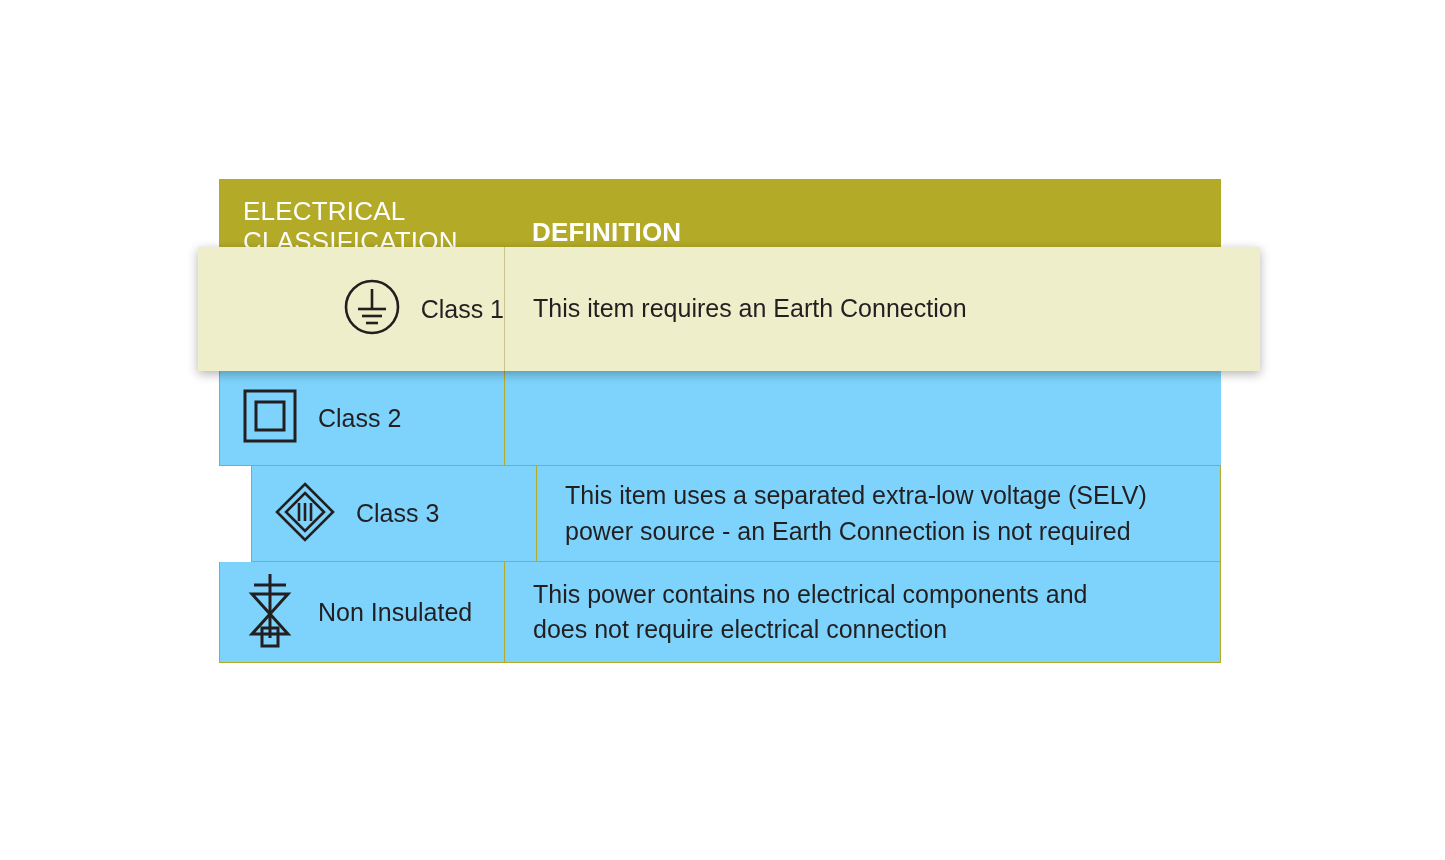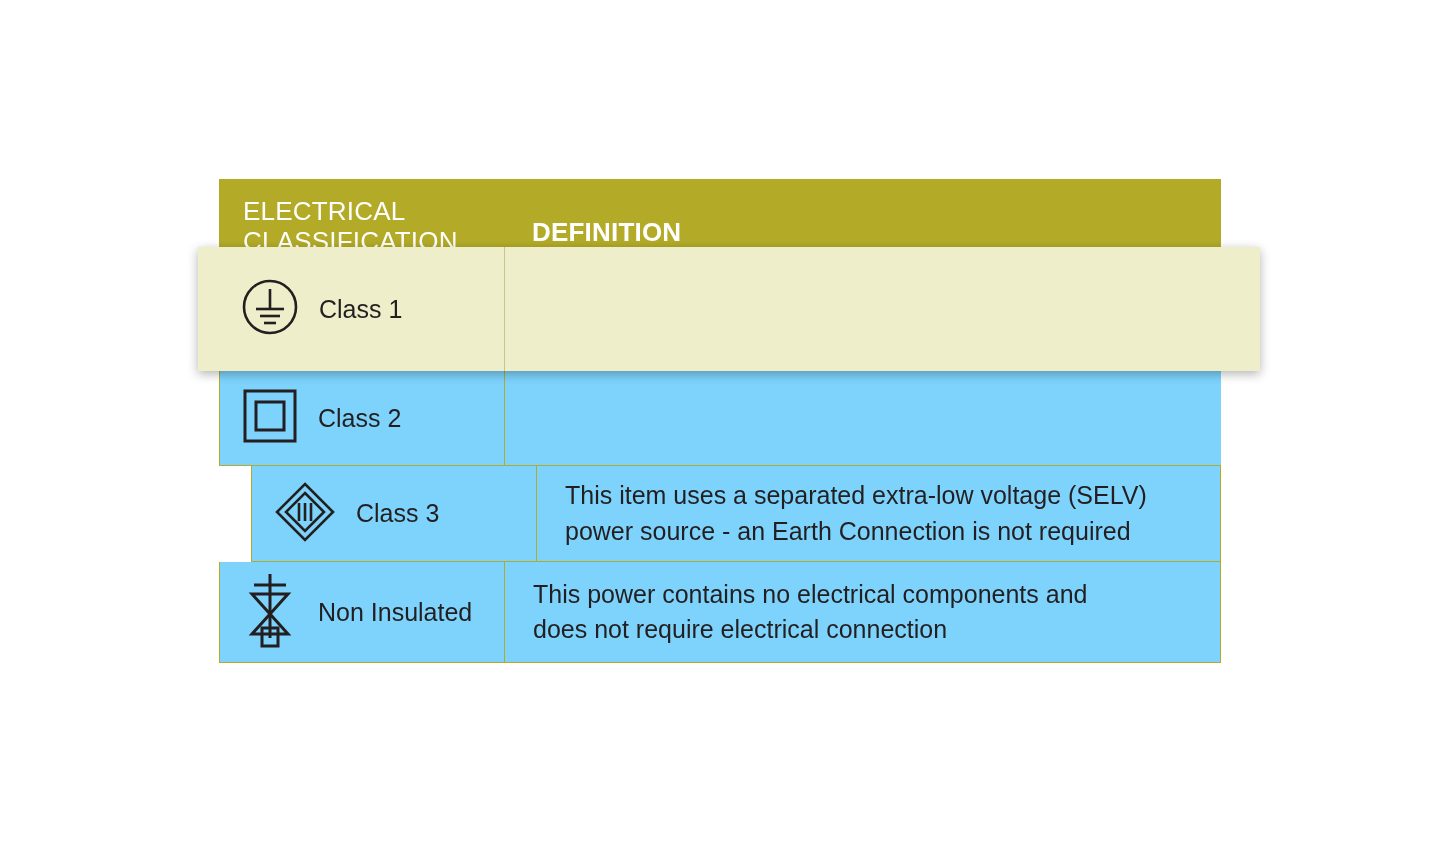--- a/index.html
+++ b/index.html
@@ -93,20 +93,21 @@
     border: none;
     box-shadow: 0 3px 10px rgba(0,0,0,0.30);
     z-index: 5;
     height: 124px;
   }
   .row-highlight .cell-class {
     width: 307px;
     border-left: none;
     border-right: 1px solid #c9c48d;
     padding-left: 43px;
+    justify-content: flex-end;
   }
   .row-highlight .cell-def {
     border-right: none;
     padding-left: 28px;
   }
 
   .row-2 { height: 95px; }
   .row-3 { height: 96px; margin-left: 32px; }
   .row-4 { height: 101px; }
 
@@ -130,20 +131,23 @@
       <span class="icon">
         <svg width="58" height="58" viewBox="0 0 58 58">
           <circle cx="29" cy="29" r="26" fill="none" stroke="#231f20" stroke-width="2.6"></circle>
           <line x1="29" y1="11" x2="29" y2="31" stroke="#231f20" stroke-width="2.6"></line>
           <line x1="15" y1="31" x2="43" y2="31" stroke="#231f20" stroke-width="2.6"></line>
           <line x1="19" y1="38" x2="39" y2="38" stroke="#231f20" stroke-width="2.6"></line>
           <line x1="23" y1="45" x2="35" y2="45" stroke="#231f20" stroke-width="2.6"></line>
         </svg>
       </span>
       <span class="class-label">Class 1</span>
+    </div>
+    <div class="cell-def">
+      <span class="def-text">This item requires an Earth Connection</span>
     </div>
   </div>
 
   <div class="row row-2">
     <div class="cell-class">
       <span class="icon">
         <svg width="56" height="56" viewBox="0 0 56 56">
           <rect x="3" y="3" width="50" height="50" fill="none" stroke="#231f20" stroke-width="3"></rect>
           <rect x="14" y="14" width="28" height="28" fill="none" stroke="#231f20" stroke-width="3"></rect>
         </svg>

